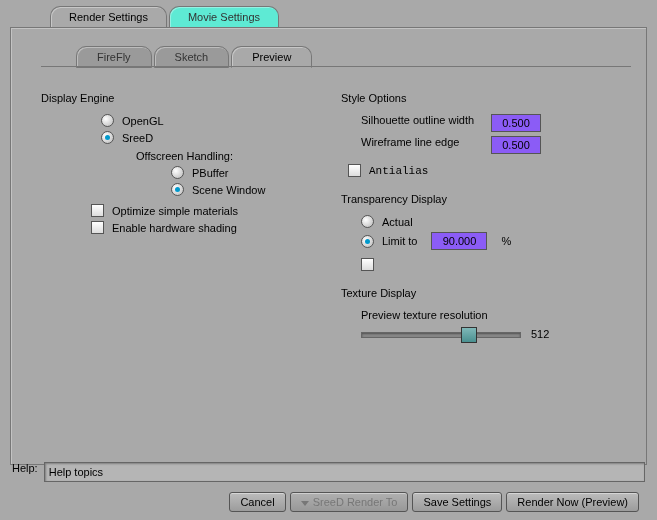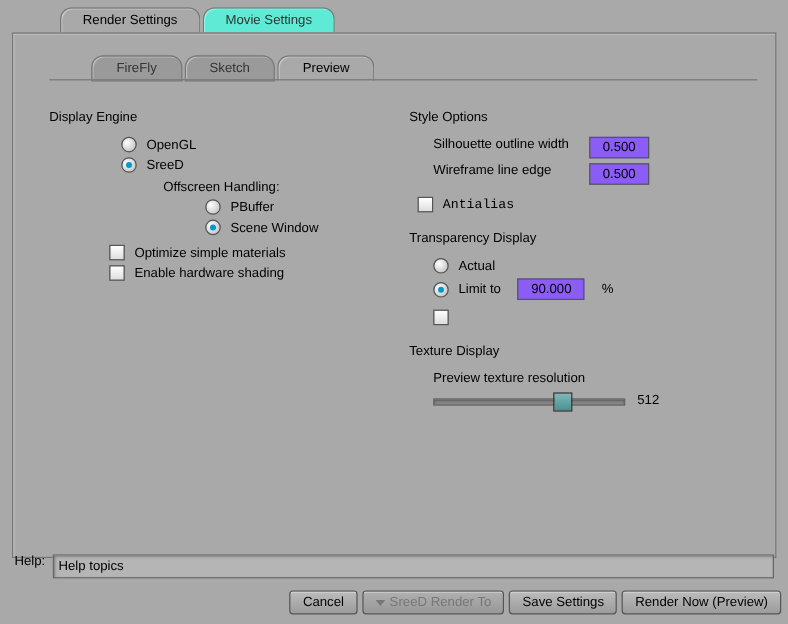--- a/index.html
+++ b/index.html
@@ -184,21 +184,21 @@
     height: 18px;
     background: #b5b5b5;
     border: 1px solid #666;
     box-shadow: inset 1px 1px 2px rgba(0,0,0,0.3);
     padding: 0 4px;
     line-height: 18px;
     font-size: 11px;
   }
   .button-bar {
     position: absolute;
-    right: 6px;
+    right: 18px;
     bottom: 8px;
     display: flex;
     gap: 4px;
   }
   .btn {
     background: linear-gradient(#bcbcbc,#9c9c9c);
     border: 1px solid #555;
     border-radius: 3px;
     padding: 3px 10px;
     font-size: 11px;

